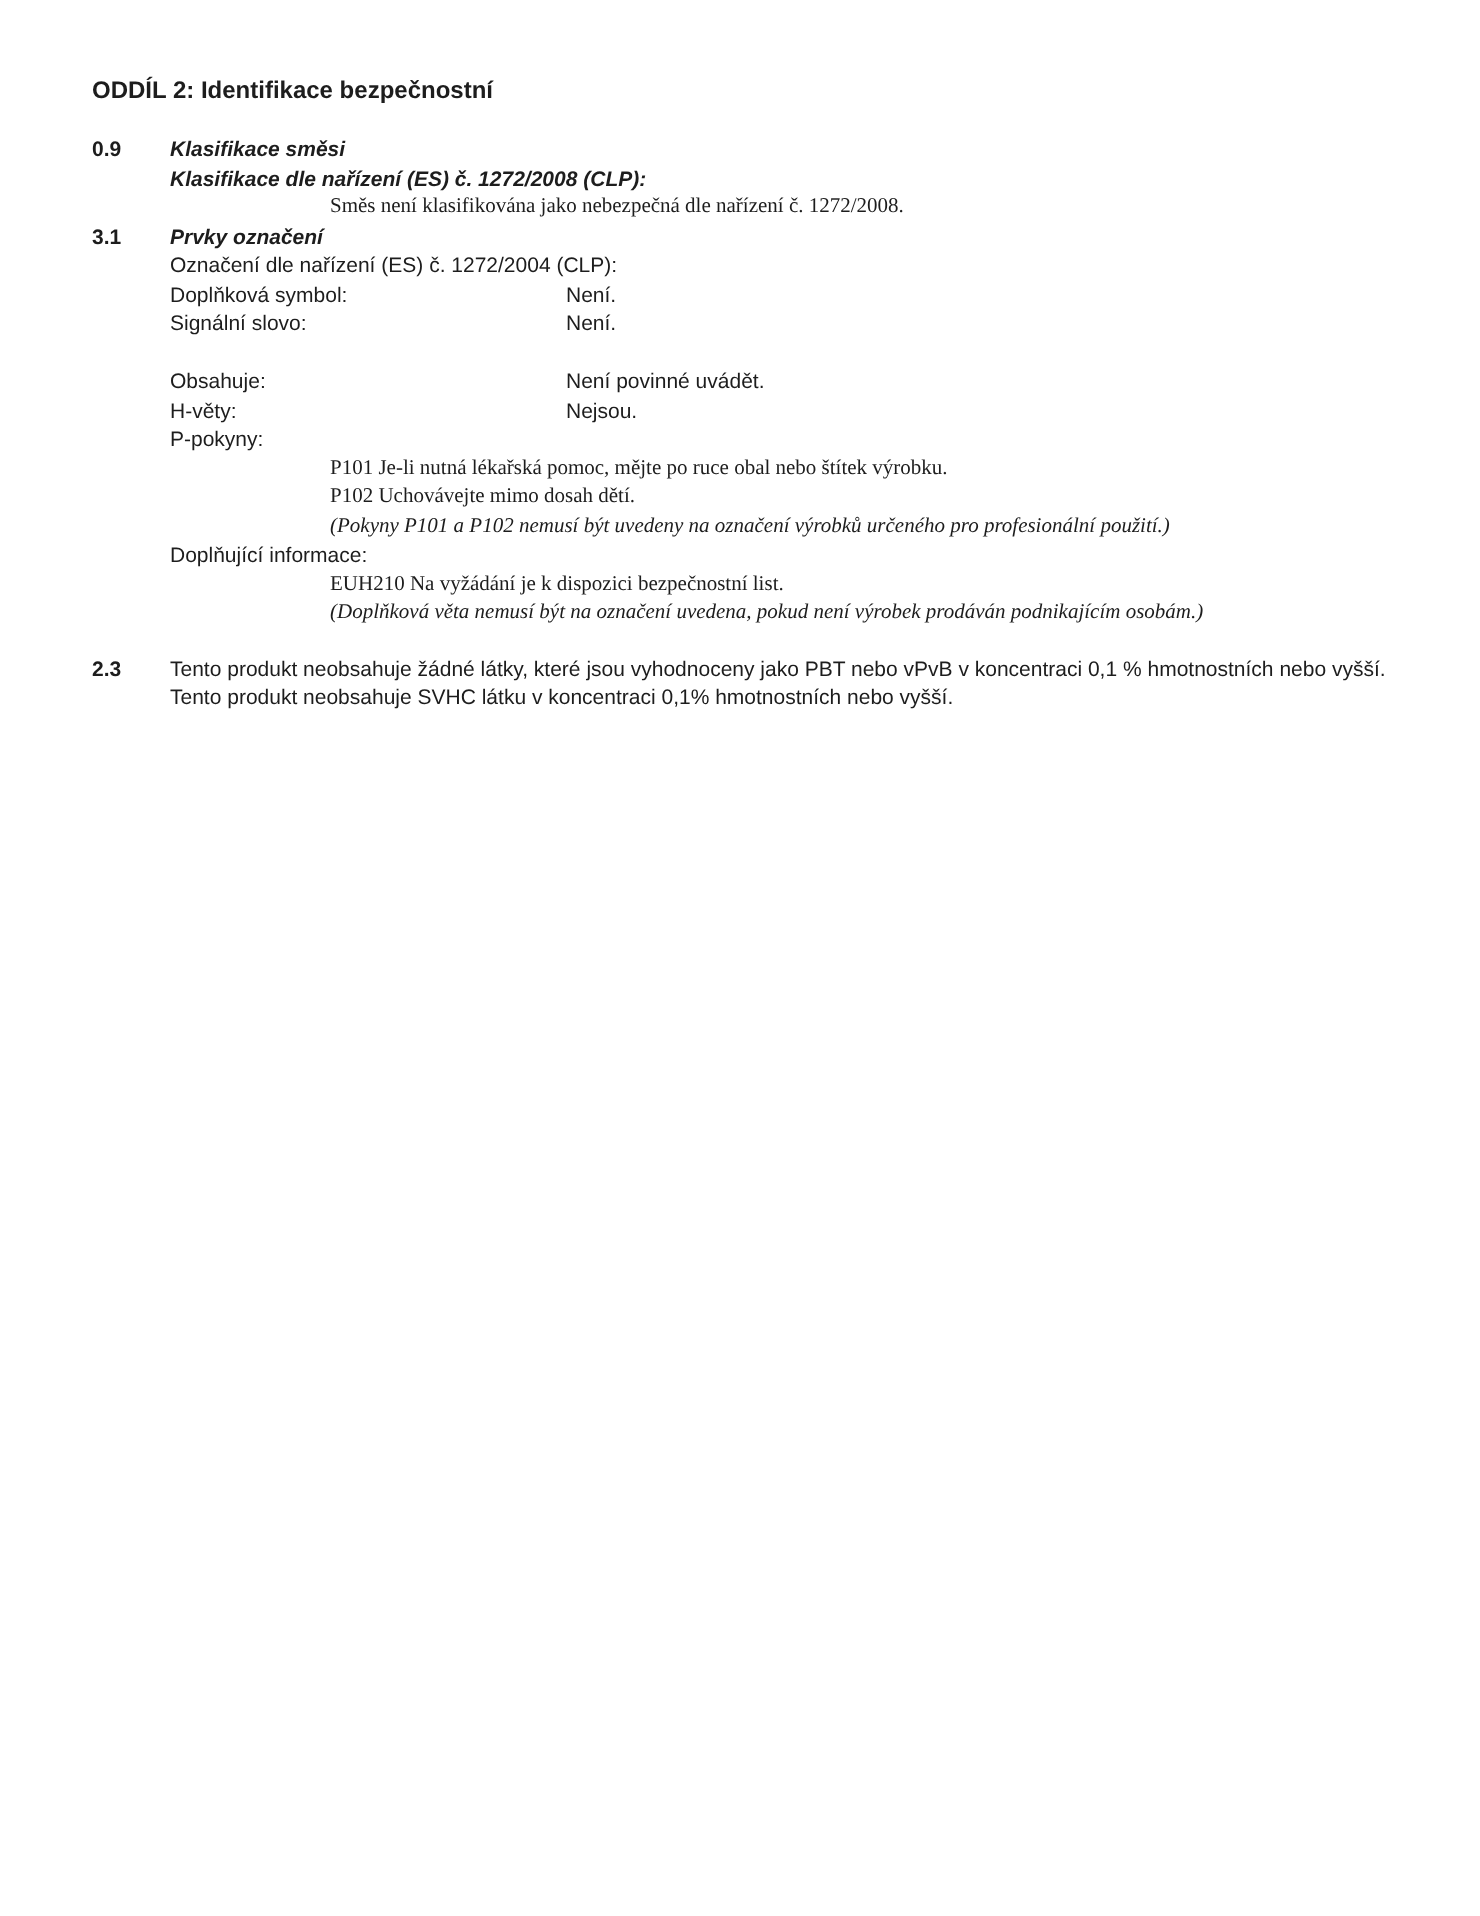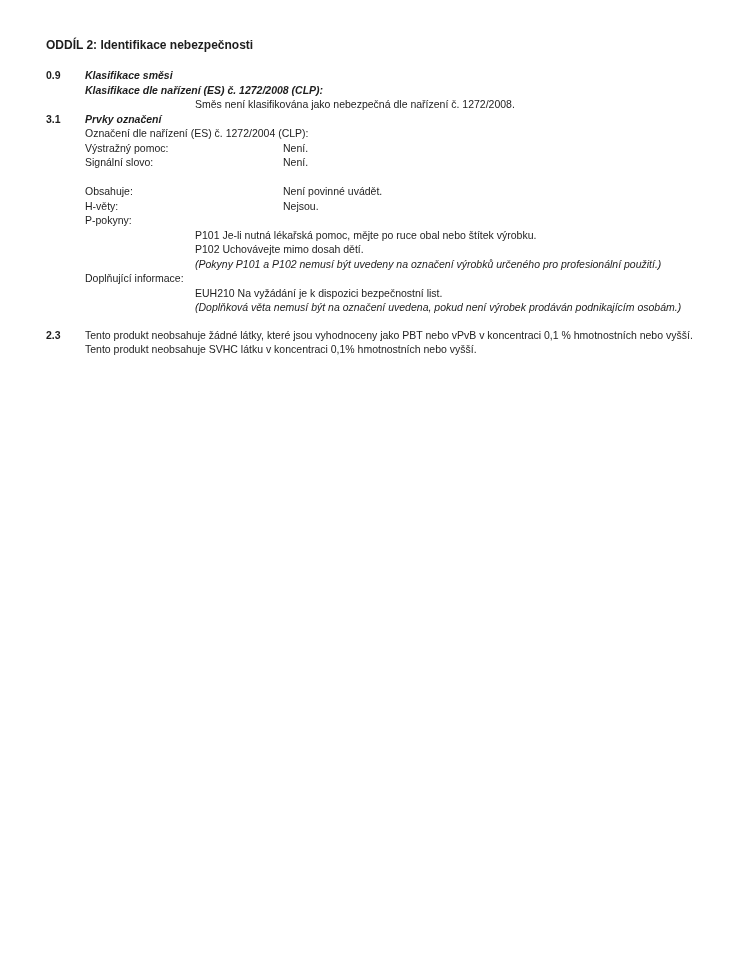--- a/index.html
+++ b/index.html
@@ -22,48 +22,48 @@
     font-weight: bold;
     line-height: 15px;
     margin-bottom: 15px;
   }
   .section { display: flex; margin-left: 46px; margin-right: 45px; }
   .num { width: 39px; flex-shrink: 0; font-weight: bold; }
   .content { flex: 1; min-width: 0; }
   .bold { font-weight: bold; font-style: italic; }
   .italic { font-style: italic; }
   .pair { display: grid; grid-template-columns: 198px 1fr; }
-  .val { margin-left: 110px; }
+  .val { margin-left: 80px; font-family: Liberation Serif, serif; }
   .sp { height: 14.5px; }
   .sp-half { height: 13px; }
 </style>
 </head>
 <body>
 
 <div class="page">
 
-  <h1 class="title">ODDÍL 2: Identifikace nebezpečnosti</h1>
+  <h1 class="title">ODDÍL 2: Identifikace bezpečnostní</h1>
 
   <div class="section">
     <div class="num">0.9</div>
     <div class="content">
       <div class="bold">Klasifikace směsi</div>
       <div class="bold">Klasifikace dle nařízení (ES) č. 1272/2008 (CLP):</div>
       <div class="val">Směs není klasifikována jako nebezpečná dle nařízení č. 1272/2008.</div>
     </div>
   </div>
 
   <div class="section">
     <div class="num">3.1</div>
     <div class="content">
       <div class="bold">Prvky označení</div>
       <div>Označení dle nařízení (ES) č. 1272/2004 (CLP):</div>
 
       <div class="pair">
-        <div>Výstražný pomoc:</div>
+        <div>Doplňková symbol:</div>
         <div>Není.</div>
       </div>
       <div class="pair">
         <div>Signální slovo:</div>
         <div>Není.</div>
       </div>
 
       <div class="sp"></div>
 
       <div class="pair">

